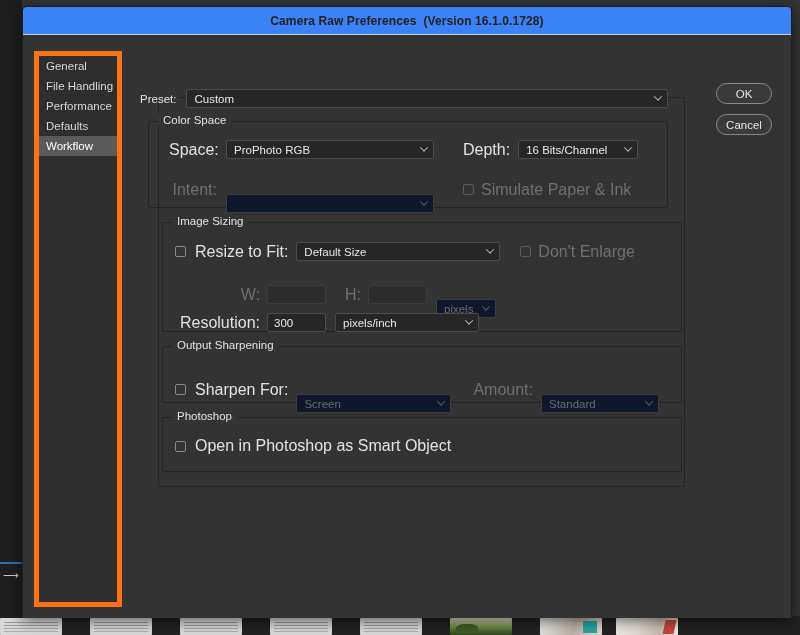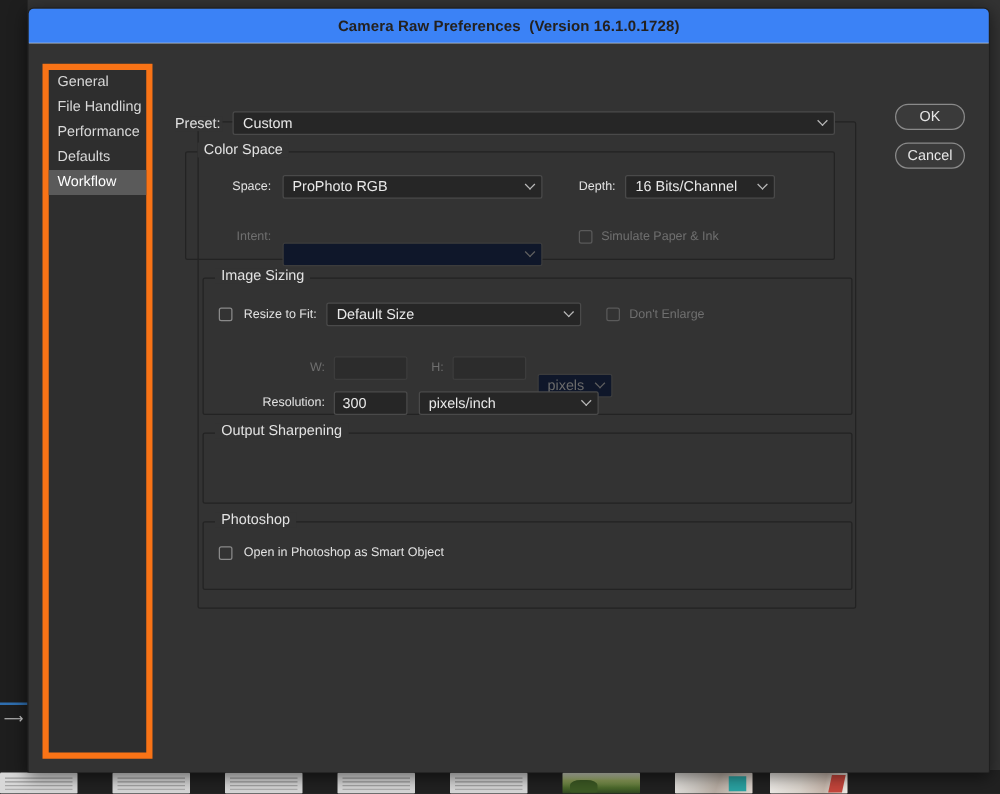--- a/index.html
+++ b/index.html
@@ -181,21 +181,21 @@
     white-space: nowrap;
   }
 
   .grp-colorspace { left: 8px; top: 44px;  width: 520px; height: 87px; }
   .grp-imagesize  { left: 22px; top: 145px; width: 520px; height: 110px; }
   .grp-sharpen    { left: 22px; top: 269px; width: 520px; height: 57px; }
   .grp-photoshop  { left: 22px; top: 340px; width: 520px; height: 55px; }
 
   
   .fld-label {
-    font-size: 10px; color: #e2e2e2; white-space: nowrap;
+    font-size: 16px; color: #e2e2e2; white-space: nowrap;
   }
   .fld-label.dim { color: #6f6f6f; }
 
   .select {
     position: relative;
     height: 19px;
     background: #262626;
     border: 1px solid #4a4a4a;
     border-radius: 2px;
     display: flex; align-items: center;
@@ -399,20 +399,33 @@
             <div class="select is-res-unit">
               <span>pixels/inch</span>
               <span class="chev"></span>
             </div>
           </div>
         </div>
 
         <div class="group grp-sharpen">
           <div class="group-legend">Output Sharpening</div>
 
+          <div class="row sh-row">
+            <div class="checkbox sh-cb"></div>
+            <div class="fld-label">Sharpen For:</div>
+            <div class="select dim sh-sel">
+              <span>Screen</span>
+              <span class="chev"></span>
+            </div>
+            <div class="fld-label dim sh-amount-label">Amount:</div>
+            <div class="select dim sh-amount-sel">
+              <span>Standard</span>
+              <span class="chev"></span>
+            </div>
+          </div>
         </div>
 
         <div class="group grp-photoshop">
           <div class="group-legend">Photoshop</div>
 
           <div class="row ps-row">
             <div class="checkbox ps-cb"></div>
             <div class="fld-label">Open in Photoshop as Smart Object</div>
           </div>
         </div>

